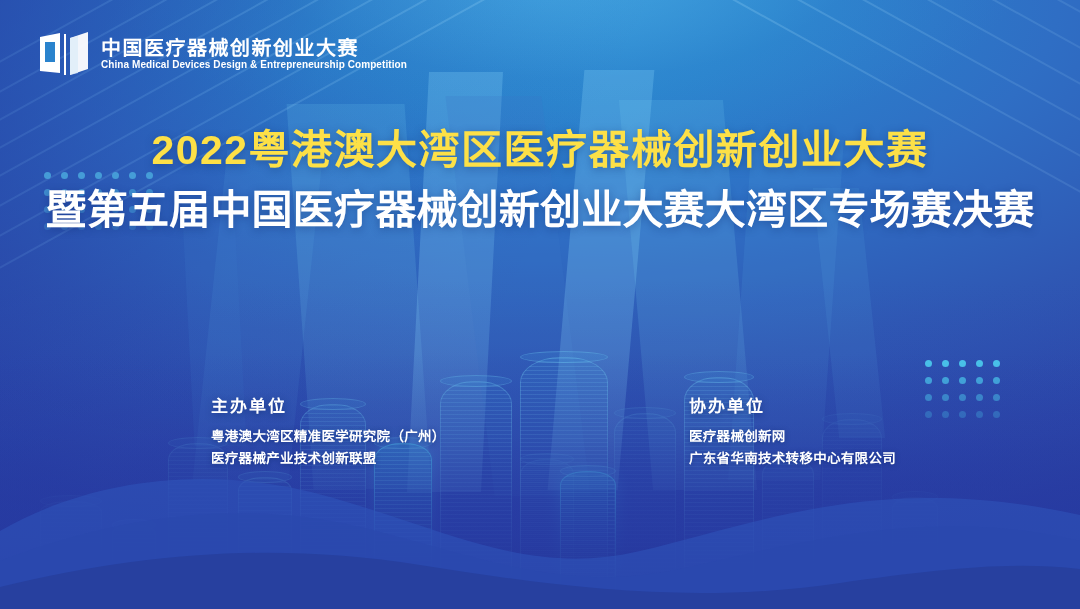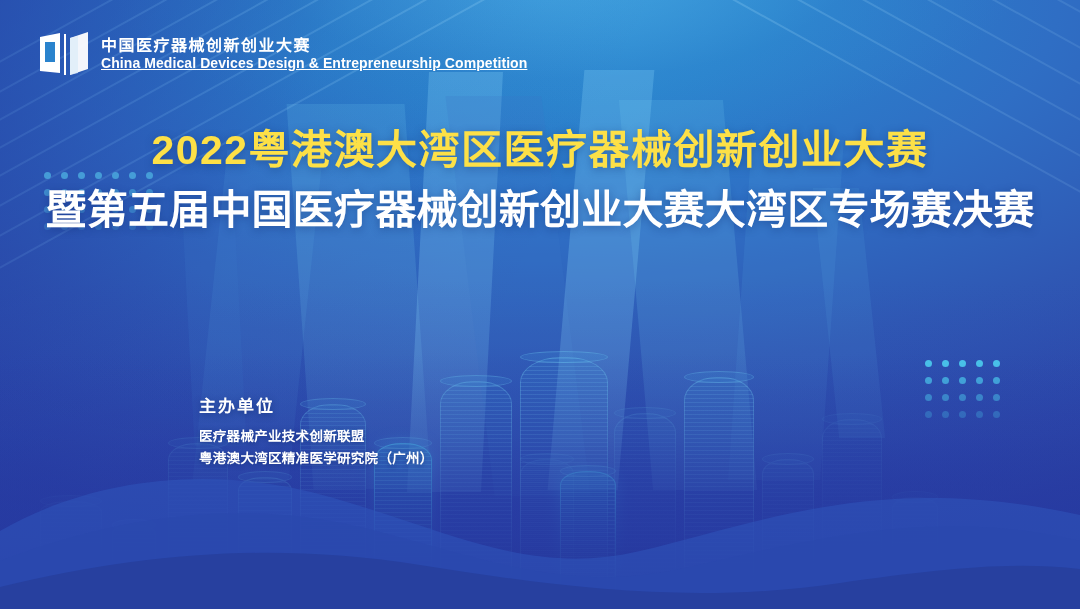--- a/index.html
+++ b/index.html
@@ -91,48 +91,47 @@
     text-shadow:0 1px 2px rgba(0,0,0,.25);
   }
   .kc-en{
     position:absolute;left:0;bottom:0;width:88px;text-align:center;
     font-size:6px;font-weight:700;color:#e8b8cf;letter-spacing:1.1px;
   }
   .cmd-logo{display:flex;align-items:center;gap:11px;margin-top:7px;}
   .cmd-mark{width:52px;height:46px;flex:0 0 auto;}
   .cmd-txt{display:flex;flex-direction:column;gap:2px;}
   .cmd-cn{
-    font-size:16px;font-weight:700;color:#fff;letter-spacing:1.5px;line-height:1;
+    font-size:20px;font-weight:700;color:#fff;letter-spacing:1.5px;line-height:1;
     white-space:nowrap;
   }
   .cmd-en{
-    font-size:14px;font-weight:700;color:#fff;letter-spacing:.08px;line-height:1;
+    font-size:10px;font-weight:700;color:#fff;letter-spacing:.08px;line-height:1;
     white-space:nowrap;
-    text-decoration:underline;
   }
 
   
   .titles{position:absolute;left:0;right:0;top:128px;text-align:center;}
   .t1{
     font-size:41px;font-weight:700;color:#fde047;letter-spacing:1.5px;line-height:1.08;
     white-space:nowrap;text-shadow:0 2px 9px rgba(12,40,110,.40);
   }
   .t2{
     margin-top:16px;
     font-size:41px;font-weight:700;color:#fff;letter-spacing:.2px;line-height:1.08;
     white-space:nowrap;text-shadow:0 2px 9px rgba(12,40,110,.40);
   }
   .date{
     position:absolute;left:0;right:0;top:310px;text-align:center;
     font-size:19px;font-weight:700;color:#fff;letter-spacing:1.3px;
     text-shadow:0 2px 7px rgba(12,40,110,.45);
   }
 
   
-  .org{position:absolute;color:#fff;}
+  .org{position:absolute;color:#fff;margin-left:12px;}
   .org-head{
     font-size:17px;font-weight:700;letter-spacing:2px;margin-bottom:9px;
     text-shadow:0 2px 6px rgba(10,35,100,.5);
   }
   .org-line{
     font-size:13.5px;font-weight:700;letter-spacing:.3px;line-height:1.63;
     text-shadow:0 1px 5px rgba(10,35,100,.5);white-space:nowrap;
   }
   .org-host{left:199px;top:392px;}
   .org-co{left:677px;top:392px;}
@@ -309,18 +308,23 @@
   </div>
 
   <div class="titles">
     <div class="t1">2022粤港澳大湾区医疗器械创新创业大赛</div>
     <div class="t2">暨第五届中国医疗器械创新创业大赛大湾区专场赛决赛</div>
   </div>
 
 
   <div class="org org-host">
     <div class="org-head">主办单位</div>
+    <div class="org-line">粤港澳大湾区精准医学研究院（广州）</div>
     <div class="org-line">医疗器械产业技术创新联盟</div>
-    <div class="org-line">粤港澳大湾区精准医学研究院（广州）</div>
-  </div>
-
+  </div>
+
+  <div class="org org-co">
+    <div class="org-head">协办单位</div>
+    <div class="org-line">医疗器械创新网</div>
+    <div class="org-line">广东省华南技术转移中心有限公司</div>
+  </div>
 
 </div>
 
 </body></html>

